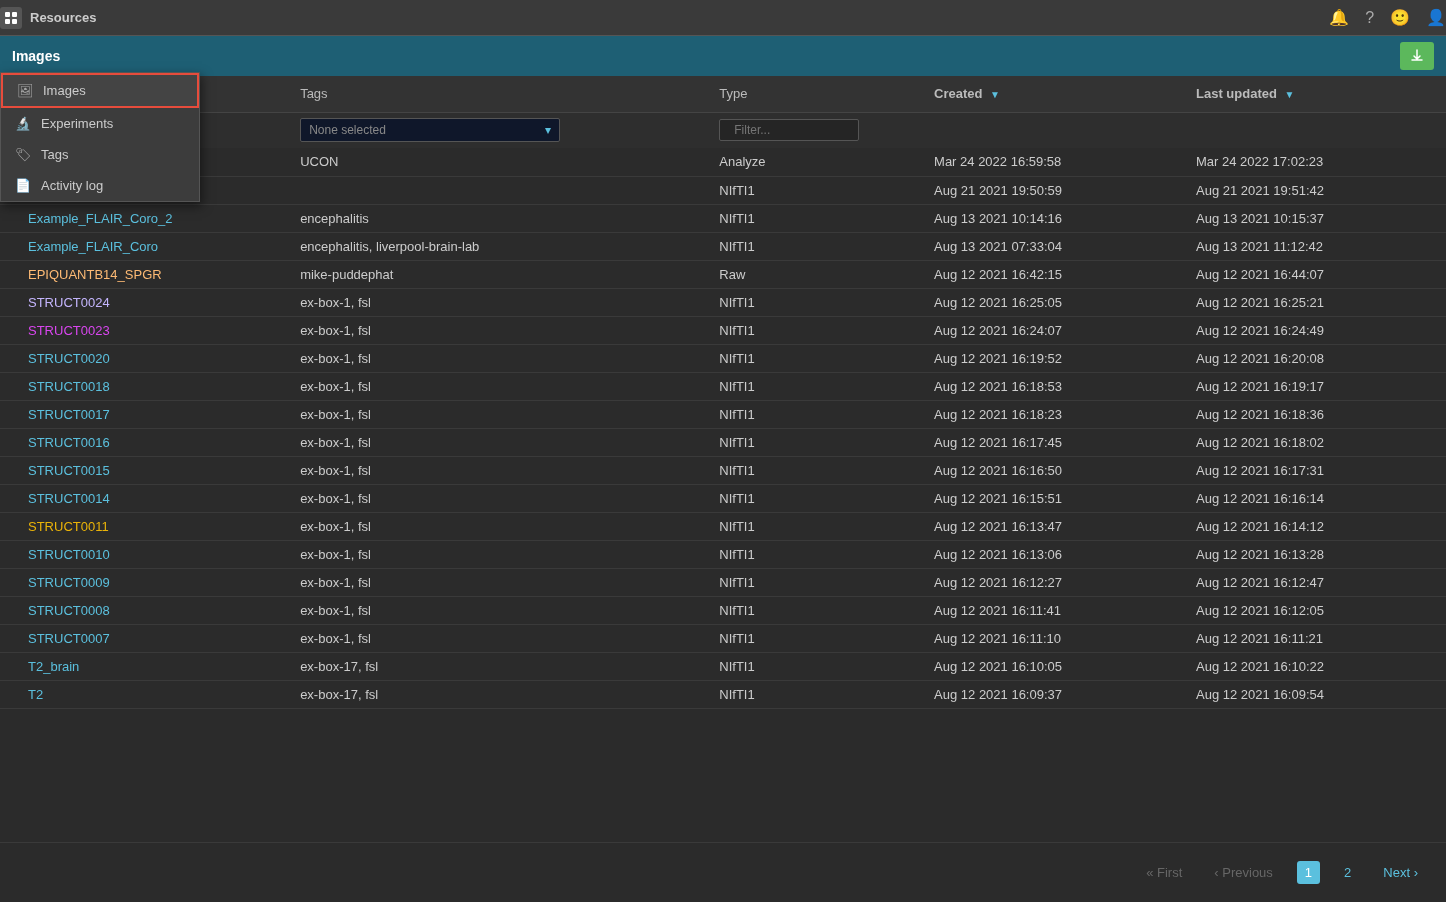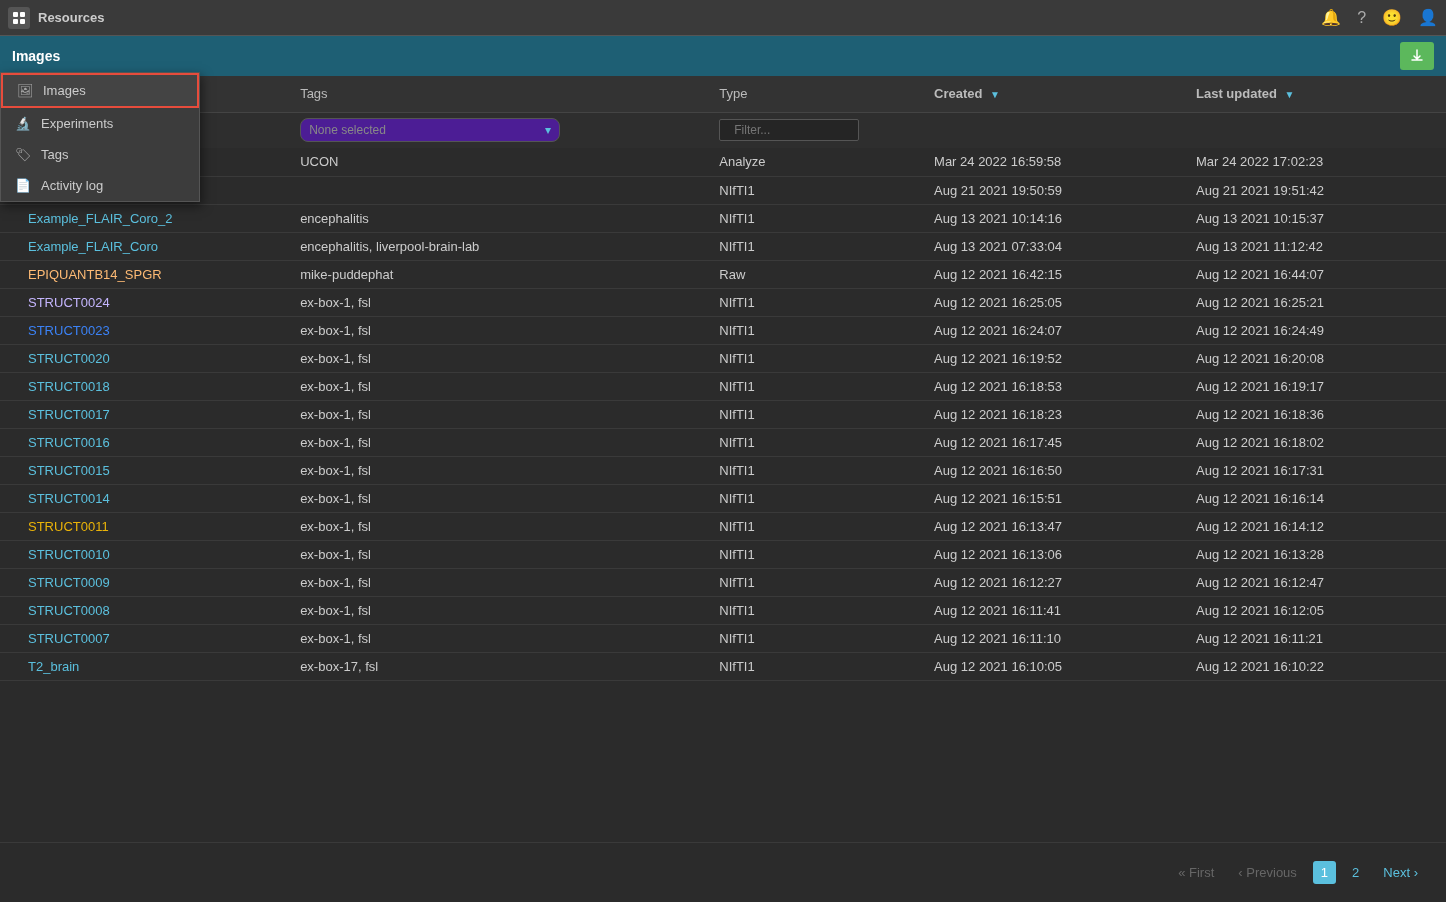--- a/index.html
+++ b/index.html
@@ -11,21 +11,21 @@
       height: 902px;
       overflow: hidden;
     }
 
     
     .top-nav {
       background: #3a3a3a;
       height: 36px;
       display: flex;
       align-items: center;
-      padding: 0 8px;
+      padding: 0 0;
       border-bottom: 1px solid #555;
     }
     .top-nav-logo {
       width: 22px;
       height: 22px;
       background: #555;
       border-radius: 3px;
       display: flex;
       align-items: center;
       justify-content: center;
@@ -160,27 +160,27 @@
       font-size: 12px;
       width: 140px;
       border-radius: 2px;
     }
 
     
     .tag-filter-cell {
       position: relative;
     }
     .tag-filter-dropdown {
-      background: #4c1d95;
+      background: #0f172a;
       border: 1px solid #555;
       color: #888;
       padding: 4px 8px;
       font-size: 12px;
       width: 260px;
-      border-radius: 8px;
+      border-radius: 2px;
       display: flex;
       align-items: center;
       justify-content: space-between;
       cursor: pointer;
     }
     .tag-filter-dropdown .arrow {
       color: #5bc0de;
     }
 
     tbody tr {
@@ -203,21 +203,21 @@
     }
 
     
     .pagination-bar {
       height: 60px;
       background: #2b2b2b;
       display: flex;
       align-items: center;
       justify-content: flex-end;
       padding: 0 20px;
-      gap: 8px;
+      gap: 16px;
       border-top: 1px solid #3a3a3a;
     }
     .page-btn {
       background: transparent;
       border: none;
       color: #5bc0de;
       cursor: pointer;
       font-size: 13px;
       padding: 4px 8px;
     }
@@ -367,21 +367,21 @@
           <td class="col-updated">Aug 12 2021 16:44:07</td>
         </tr>
         <tr>
           <td class="name-cell col-name" style="color: #c4b5fd; cursor: pointer;">STRUCT0024</td>
           <td class="col-tags">ex-box-1, fsl</td>
           <td class="col-type">NIfTI1</td>
           <td class="col-created">Aug 12 2021 16:25:05</td>
           <td class="col-updated">Aug 12 2021 16:25:21</td>
         </tr>
         <tr>
-          <td class="name-cell col-name" style="color: #3b82f6; cursor: pointer;">STRUCT0023</td>
+          <td class="name-cell col-name" style="color: #d946ef; cursor: pointer;">STRUCT0023</td>
           <td class="col-tags">ex-box-1, fsl</td>
           <td class="col-type">NIfTI1</td>
           <td class="col-created">Aug 12 2021 16:24:07</td>
           <td class="col-updated">Aug 12 2021 16:24:49</td>
         </tr>
         <tr>
           <td class="name-cell col-name" style="color: rgb(91, 192, 222); cursor: pointer;">STRUCT0020</td>
           <td class="col-tags">ex-box-1, fsl</td>
           <td class="col-type">NIfTI1</td>
           <td class="col-created">Aug 12 2021 16:19:52</td>
@@ -456,20 +456,27 @@
           <td class="col-type">NIfTI1</td>
           <td class="col-created">Aug 12 2021 16:11:10</td>
           <td class="col-updated">Aug 12 2021 16:11:21</td>
         </tr>
         <tr>
           <td class="name-cell col-name" style="color: rgb(91, 192, 222); cursor: pointer;">T2_brain</td>
           <td class="col-tags">ex-box-17, fsl</td>
           <td class="col-type">NIfTI1</td>
           <td class="col-created">Aug 12 2021 16:10:05</td>
           <td class="col-updated">Aug 12 2021 16:10:22</td>
+        </tr>
+        <tr>
+          <td class="name-cell col-name" style="color: rgb(91, 192, 222); cursor: pointer;">T2</td>
+          <td class="col-tags">ex-box-17, fsl</td>
+          <td class="col-type">NIfTI1</td>
+          <td class="col-created">Aug 12 2021 16:09:37</td>
+          <td class="col-updated">Aug 12 2021 16:09:54</td>
         </tr>
       </tbody>
   </table>
 </div>
 
 <div class="pagination-bar">
   <button class="page-btn disabled">« First</button>
   <button class="page-btn disabled">‹ Previous</button>
   <button class="page-btn active">1</button>
   <button class="page-btn">2</button>

